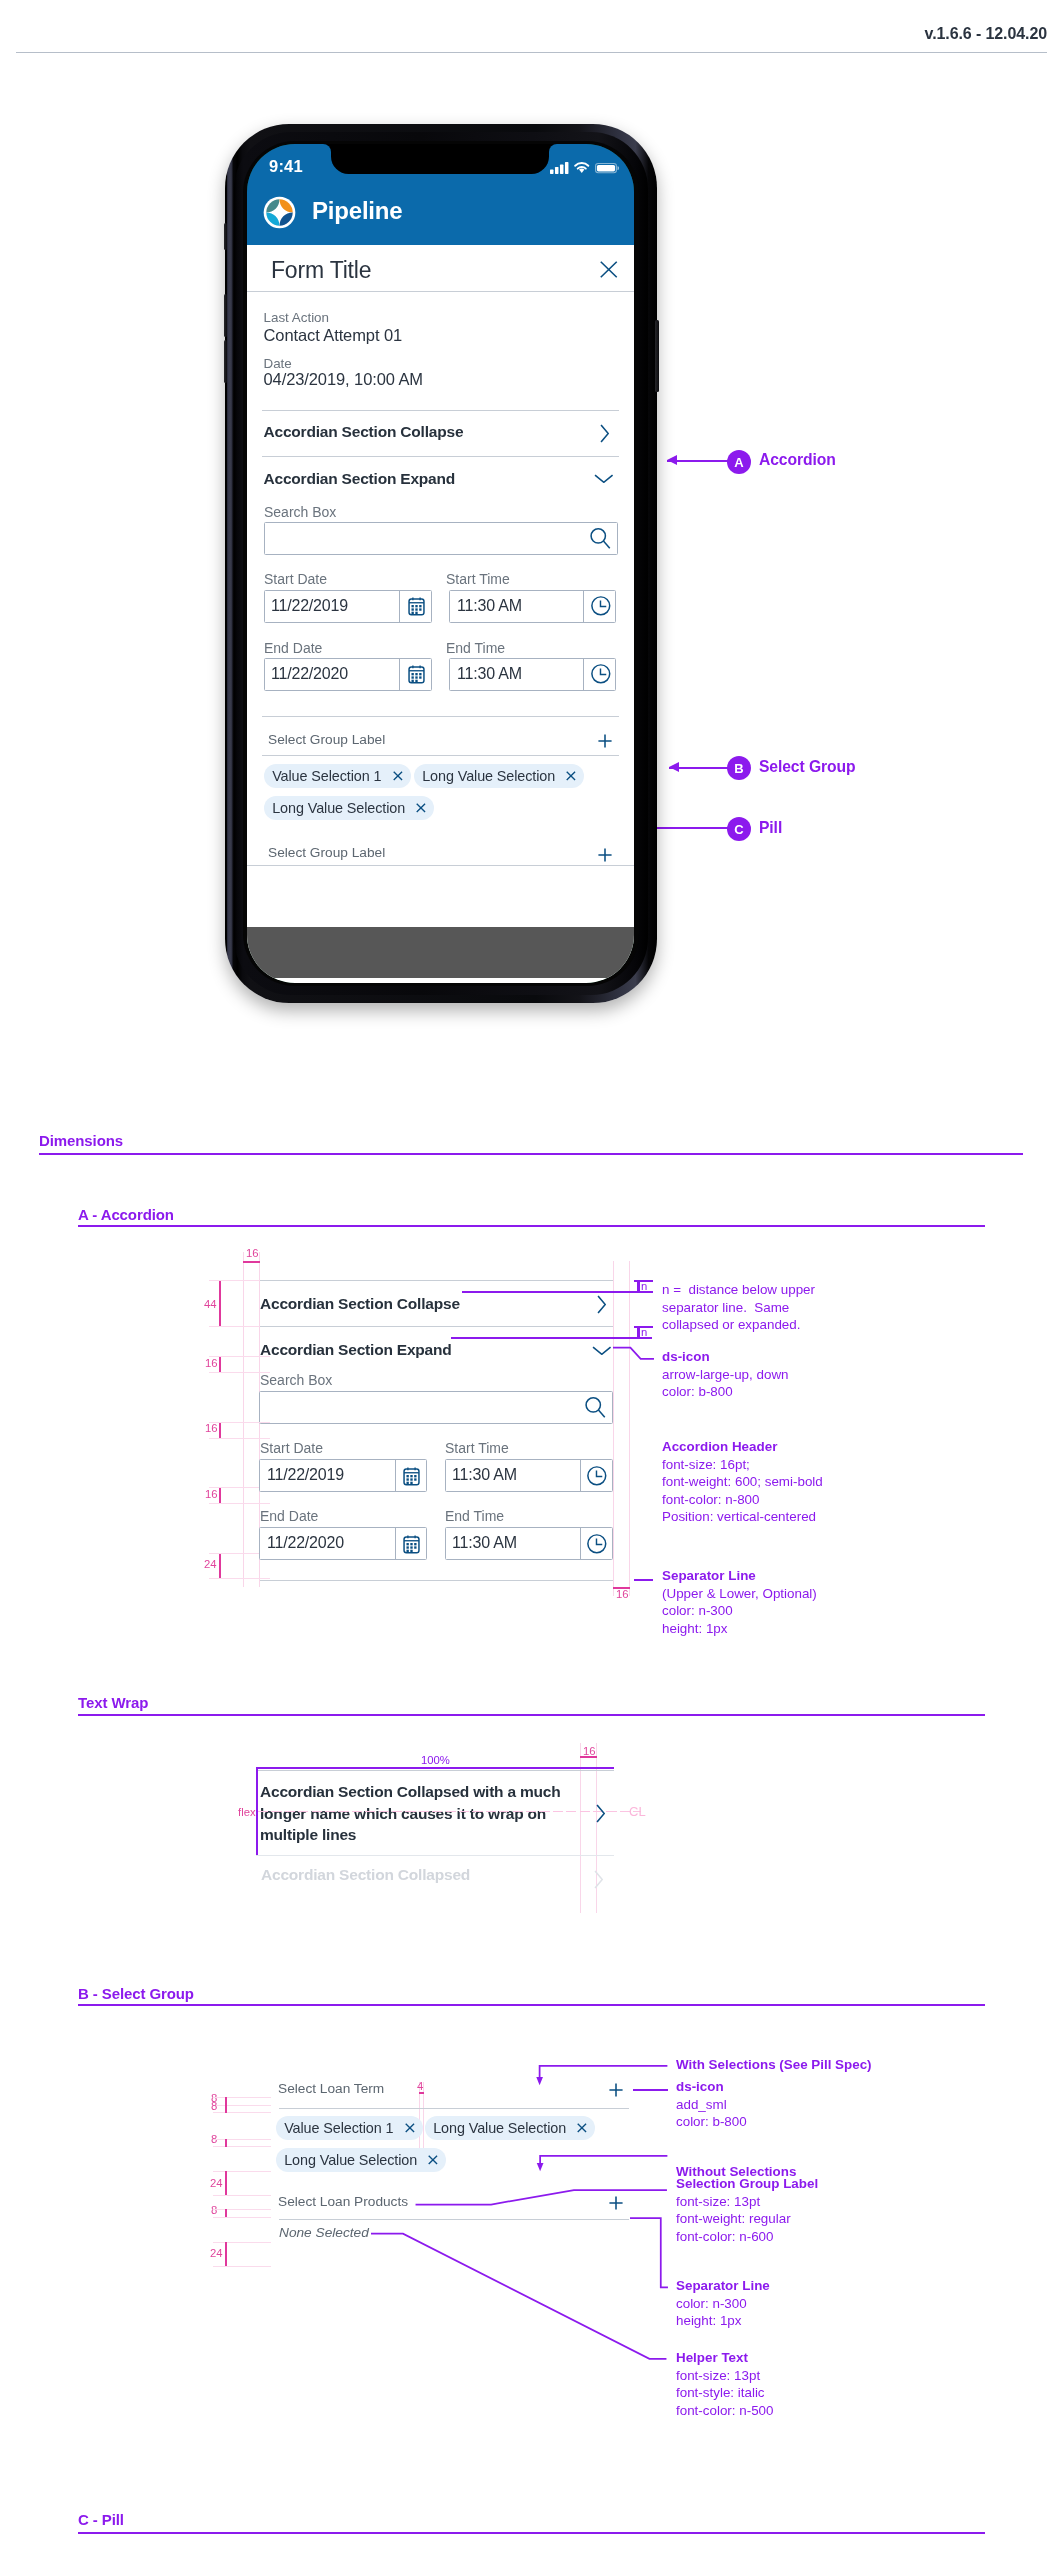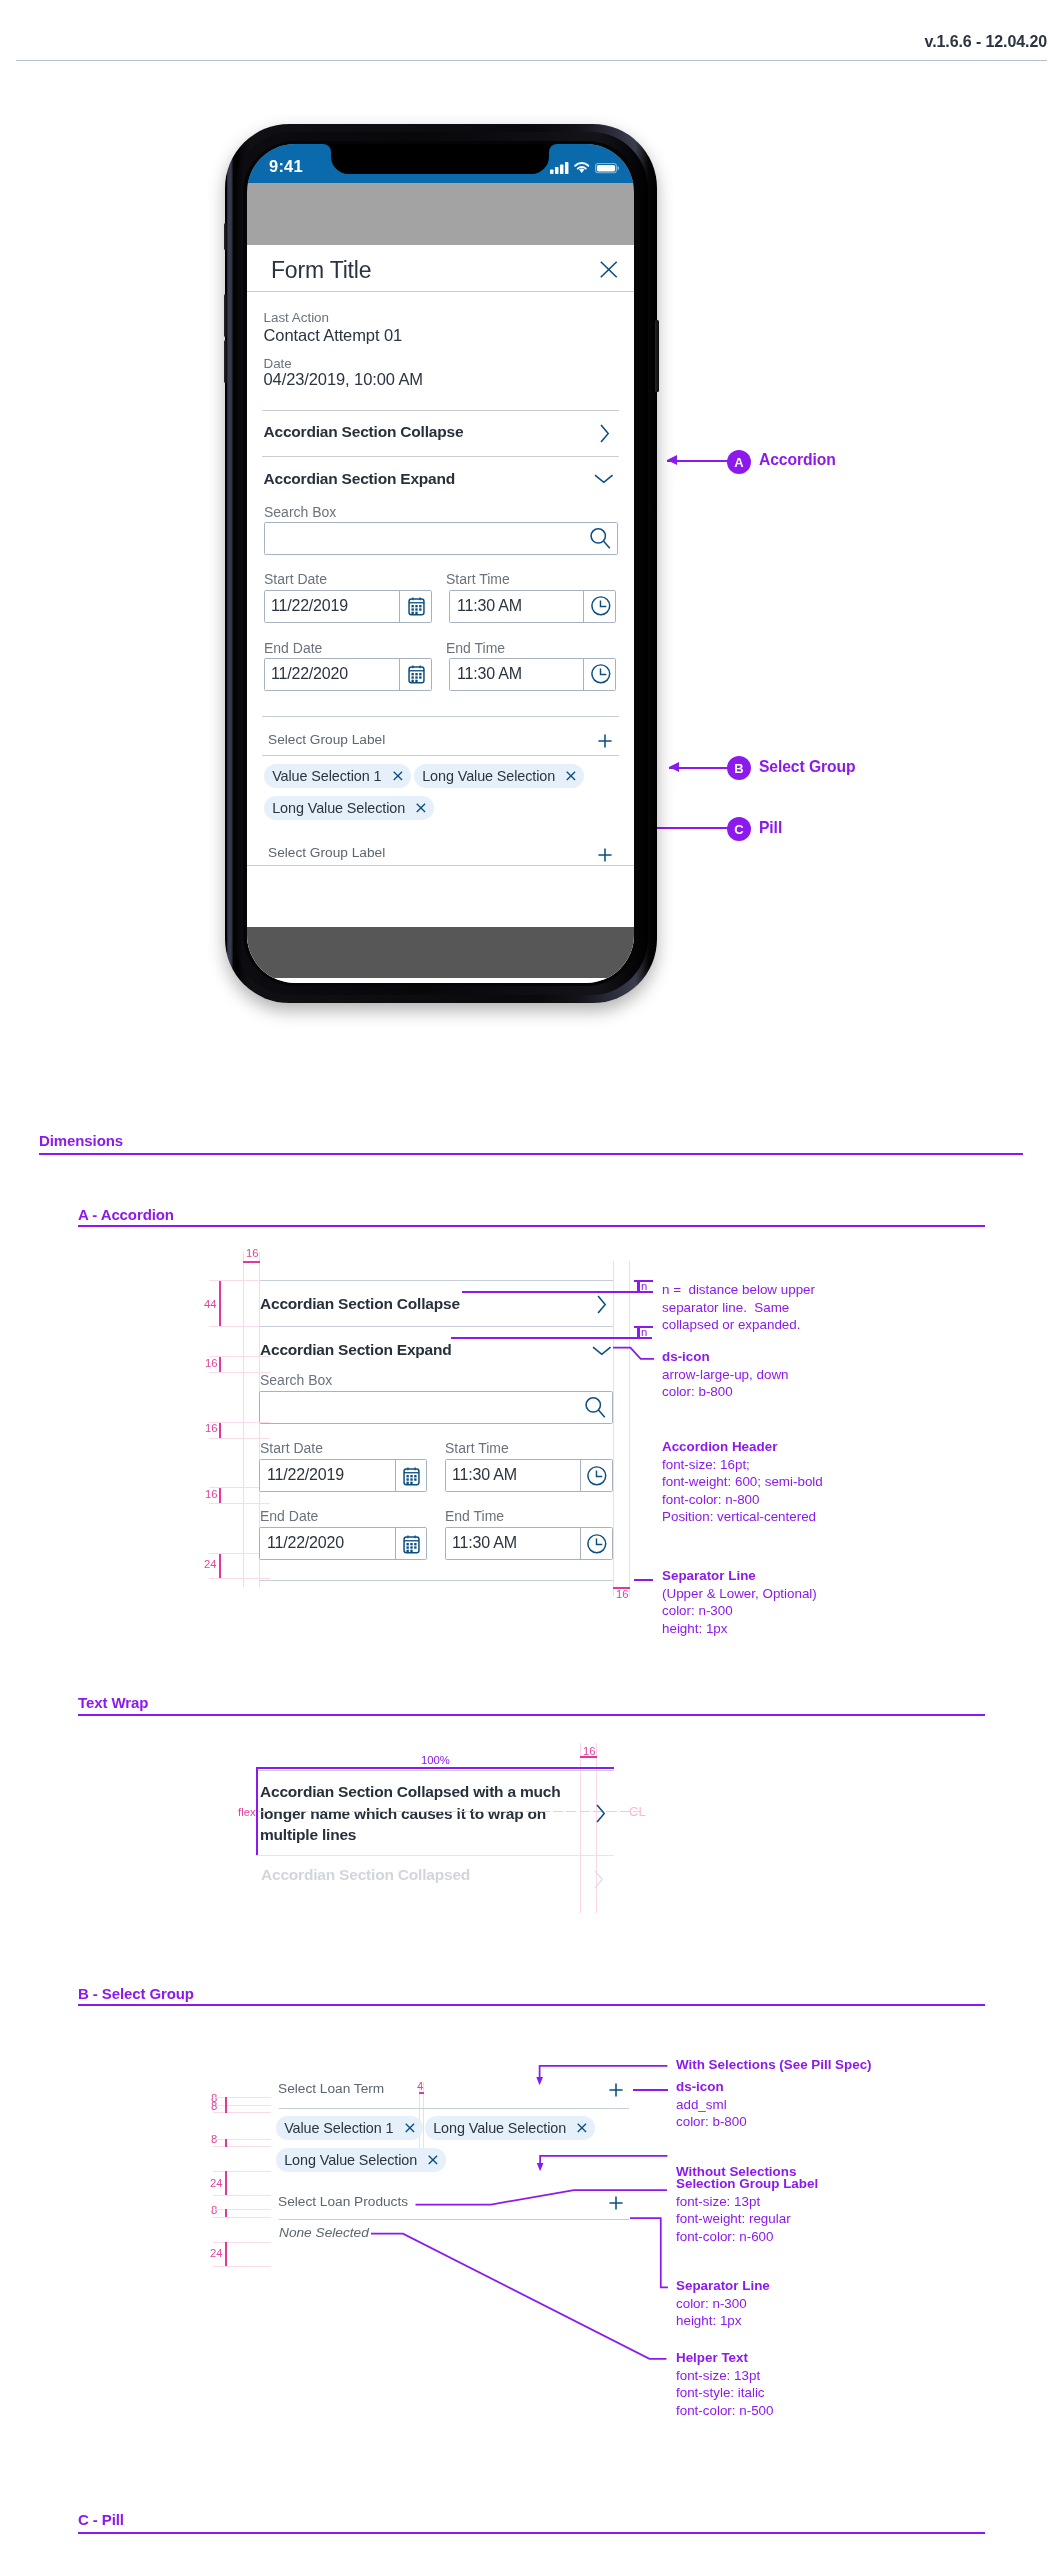--- a/index.html
+++ b/index.html
@@ -8,21 +8,21 @@
   body {
     width:1063px; height:3397px;
     background:#ffffff;
     font-family:"Liberation Sans", sans-serif;
     -webkit-font-smoothing:antialiased;
     position:relative;
     overflow:hidden;
   }
 
   
-  #version-bar { position:absolute; left:0; top:16px; width:1063px; height:44px; }
+  #version-bar { position:absolute; left:0; top:8px; width:1063px; height:44px; }
   #version-text {
     position:absolute; right:16px; top:16.5px;
     font-size:16px; font-weight:700; color:#2b3440; letter-spacing:-0.1px;
   }
   #version-rule { position:absolute; left:16px; top:44px; width:1031px; height:1px; background:#b6bec9; }
 
   
   #phone { position:absolute; left:225px; top:124px; width:432px; height:879px; }
   #phone-shadow {
     position:absolute; left:0; top:0; width:432px; height:879px;
@@ -52,21 +52,21 @@
   }
   #phone-bezel {
     position:absolute; left:18px; top:17px; width:396px; height:845px;
     border-radius:52px;
     background:#050505;
   }
   #phone-screen {
     position:absolute; left:22px; top:20px; width:387px; height:839px;
     border-radius:48px;
     overflow:hidden;
-    background:#a3a3a3;
+    background:#14532d;
   }
   .side-btn { position:absolute; background:linear-gradient(90deg,#27272b,#0c0c0f); border-radius:1.5px; }
 
   
   #status-bar { position:absolute; left:0; top:0; width:387px; height:39px; background:#0b6aab; }
   #status-time { position:absolute; left:22px; top:13px; font-size:16.5px; font-weight:700; color:#fff; letter-spacing:0.2px; }
   #notch {
     position:absolute; left:84px; top:0;
     width:218px; height:30px; background:#000;
     border-bottom-left-radius:17.5px; border-bottom-right-radius:17.5px;
@@ -522,20 +522,33 @@
           <path d="M7.0 13.0 a11.4 11.4 0 0 1 16.0 0" stroke="#fff" stroke-width="3.5" fill="none" stroke-linecap="round"></path>
         </svg>
         <svg width="24" height="10.3" viewBox="0 0 47 20">
           <rect x="1" y="1" width="41" height="18" rx="5.2" fill="none" stroke="#fff" stroke-width="2" opacity="0.5"></rect>
           <rect x="3.6" y="3.6" width="35.8" height="12.8" rx="3.2" fill="#fff"></rect>
           <path d="M44 6.5 a3.4 3.4 0 0 1 0 7 Z" fill="#fff" opacity="0.55"></path>
         </svg>
       </div>
     </div>
 
+    <div id="app-bar">
+      <svg id="app-logo" viewBox="0 0 100 100">
+        <circle cx="50" cy="50" r="48" fill="#fff"></circle>
+        <g>
+          <path d="M50 10 A40 40 0 0 0 10 50 L50 50 Z" fill="#45898b"></path>
+          <path d="M50 10 A40 40 0 0 1 90 50 L50 50 Z" fill="#f2911b"></path>
+          <path d="M50 90 A40 40 0 0 1 10 50 L50 50 Z" fill="#14a9d7"></path>
+          <path d="M50 90 A40 40 0 0 0 90 50 L50 50 Z" fill="#11538f"></path>
+        </g>
+        <path d="M50 10 C50 32.5 32.5 50 10 50 C32.5 50 50 67.5 50 90 C50 67.5 67.5 50 90 50 C67.5 50 50 32.5 50 10 Z" fill="#fff"></path>
+      </svg>
+      <div id="app-title">Pipeline</div>
+    </div>
 
     <div id="screen-body">
 
       <div id="form-title">Form Title</div>
       <svg id="form-close" viewBox="0 0 34 33">
         <path d="M1.5 1.5 L32.5 31.5 M32.5 1.5 L1.5 31.5" stroke="#0b4f82" stroke-width="3.1" fill="none" stroke-linecap="butt"></path>
       </svg>
       <div class="sb-div" style="top:46px;width:387px;left:0px;"></div>
 
       <div class="detail-label" style="top:65px;">Last Action</div>

